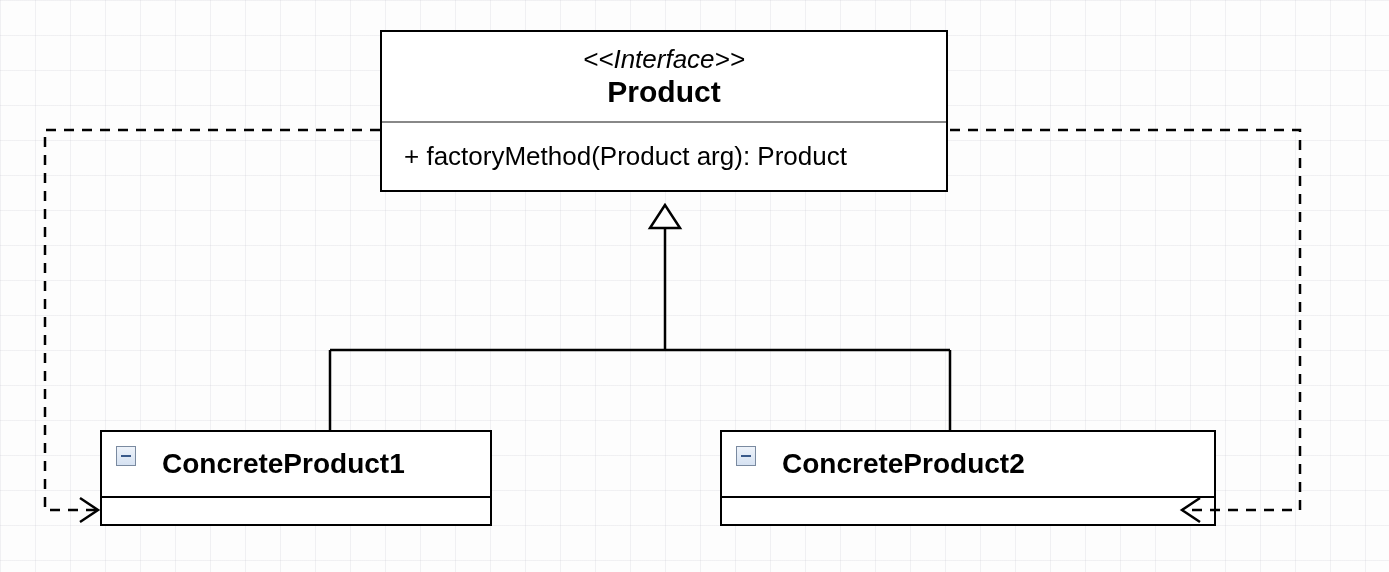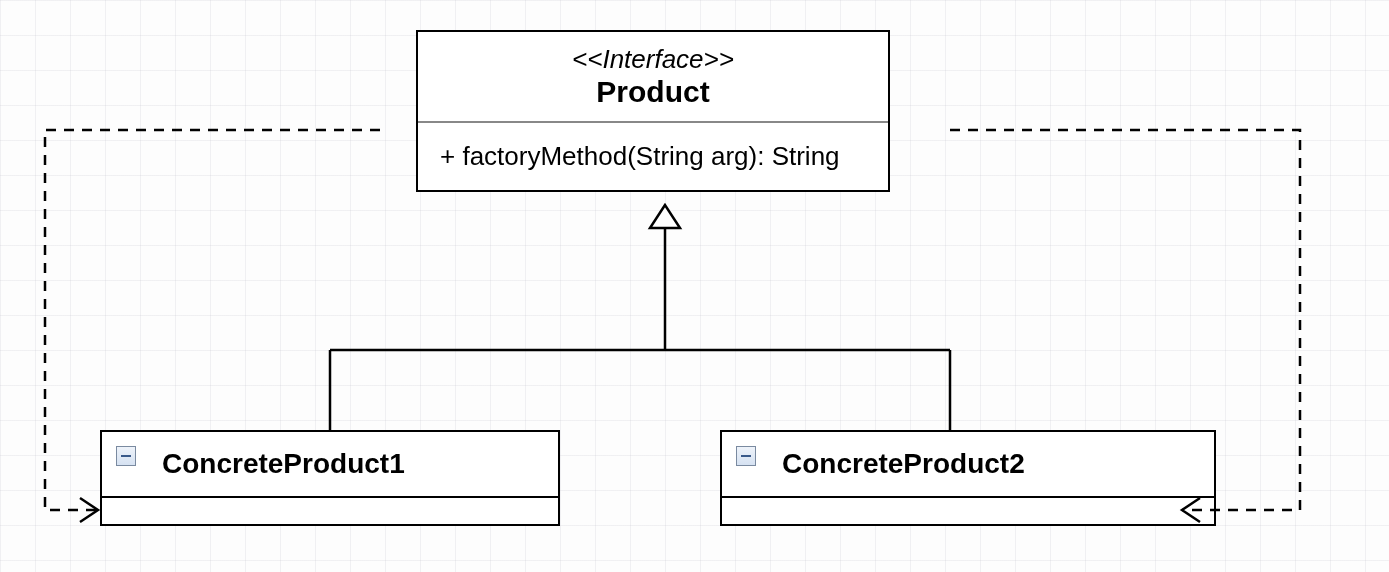--- a/index.html
+++ b/index.html
@@ -45,30 +45,30 @@
     border-top: 2px solid #3a5a8a;
     transform: translateY(-1px);
   }
   svg.overlay { position: absolute; left: 0; top: 0; pointer-events: none; }
 </style>
 </head>
 <body>
 
 <div class="canvas">
 
-  <div class="box" style="left:380px; top:30px; width:474px;margin-left:36px;">
+  <div class="box" style="left:380px; top:30px; width:568px;">
     <div class="title-area">
       <div class="stereotype">&lt;&lt;Interface&gt;&gt;</div>
       <div class="classname">Product</div>
     </div>
     <div class="sep"></div>
-    <div class="method">+ factoryMethod(String arg): String</div>
+    <div class="method">+ factoryMethod(Product arg): Product</div>
   </div>
 
-  <div class="box" style="left:100px; top:430px; width:460px;">
+  <div class="box" style="left:100px; top:430px; width:392px;">
     <span class="collapse-icon"></span>
     <div class="subname">ConcreteProduct1</div>
     <div class="subbody"></div>
   </div>
 
   <div class="box" style="left:720px; top:430px; width:496px;">
     <span class="collapse-icon"></span>
     <div class="subname">ConcreteProduct2</div>
     <div class="subbody"></div>
   </div>

